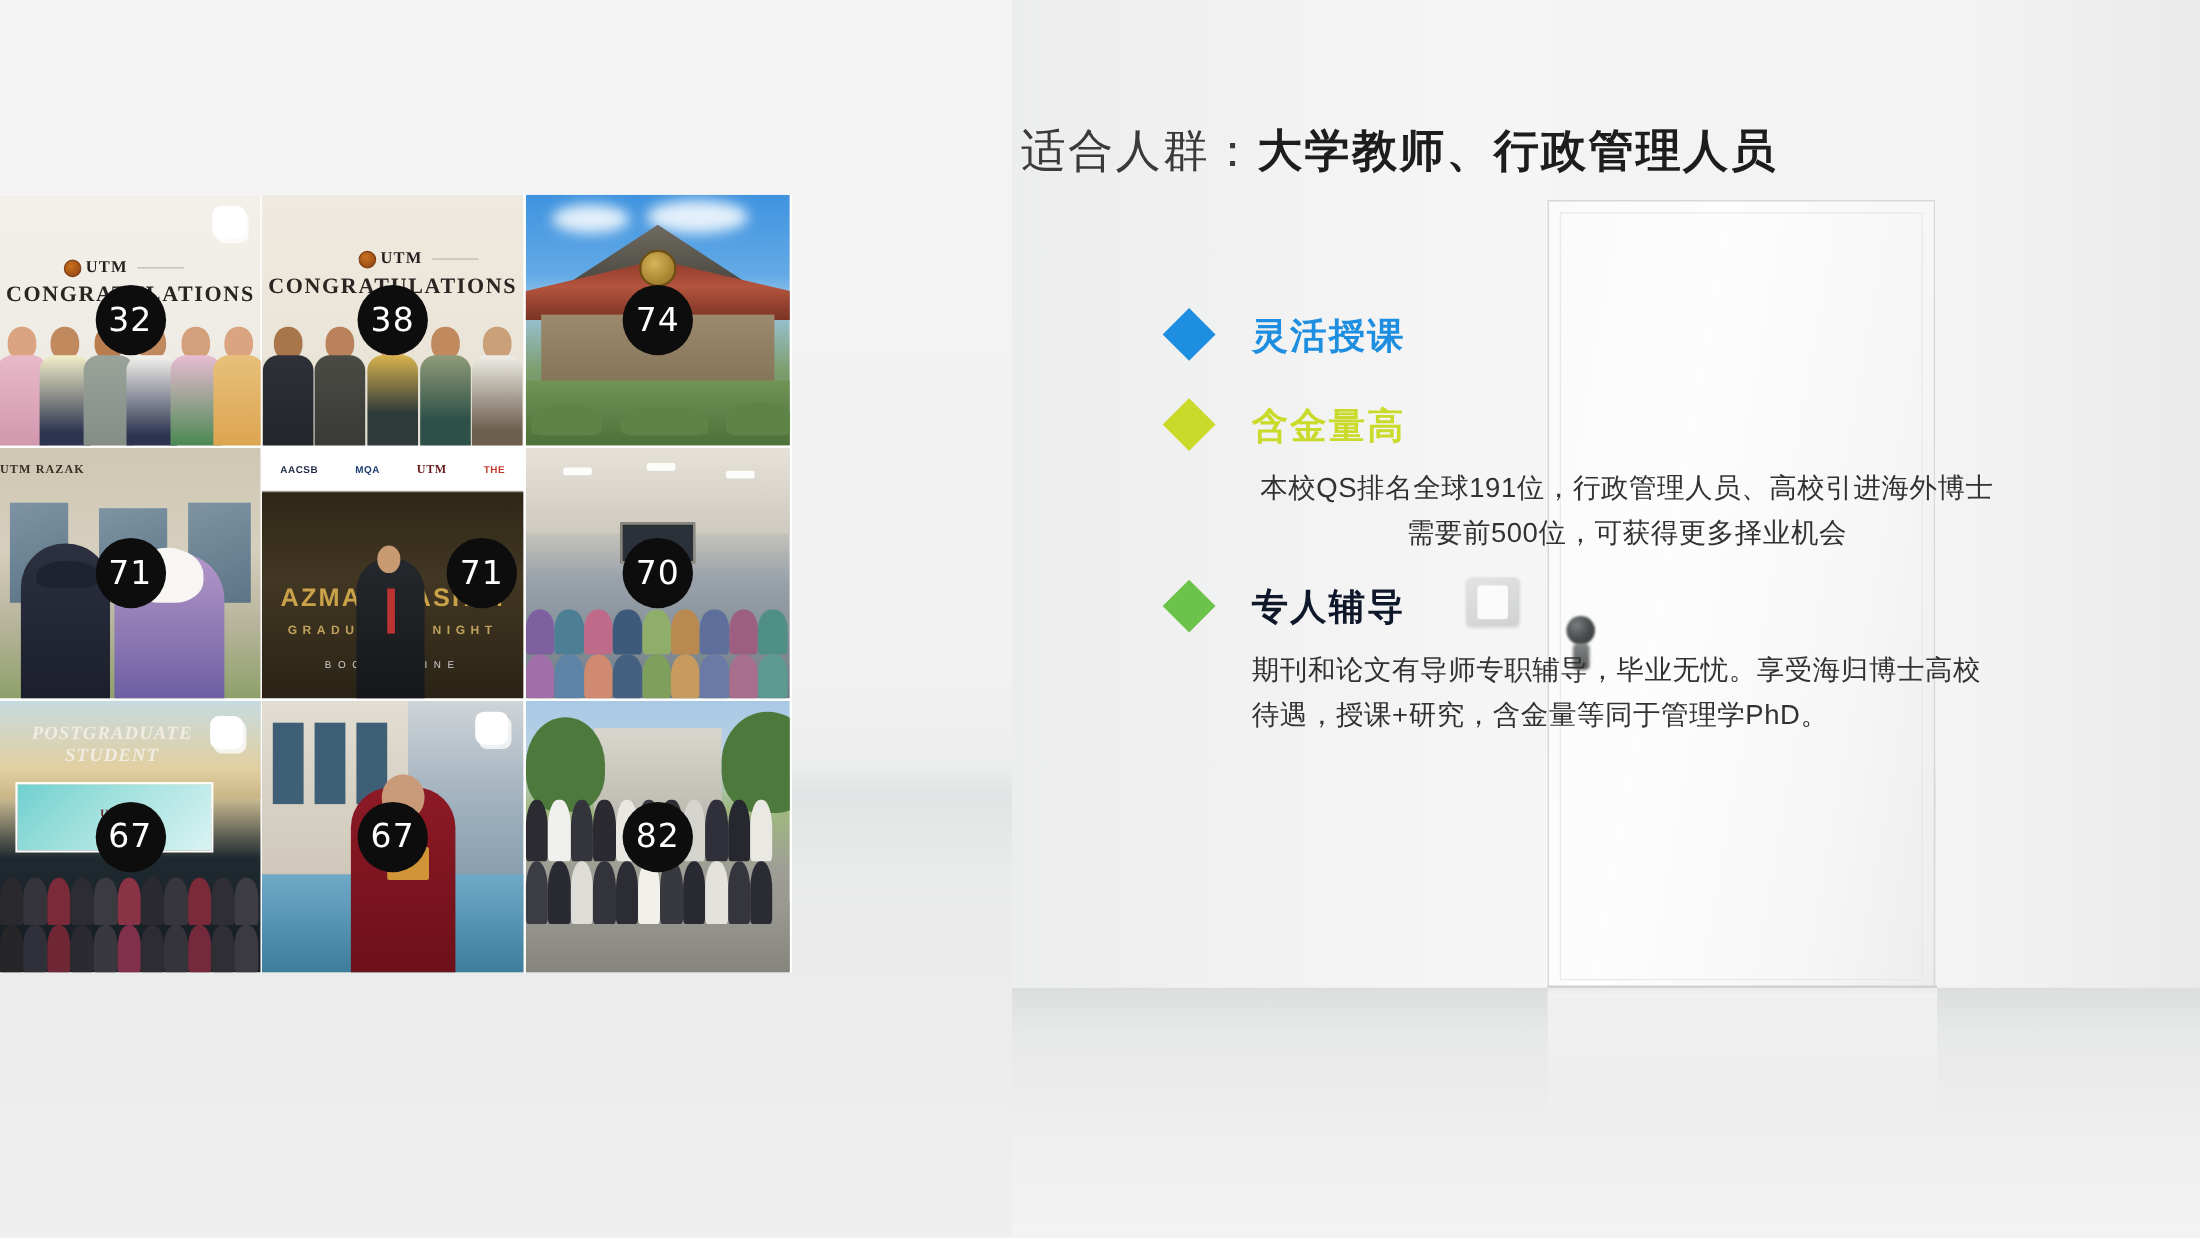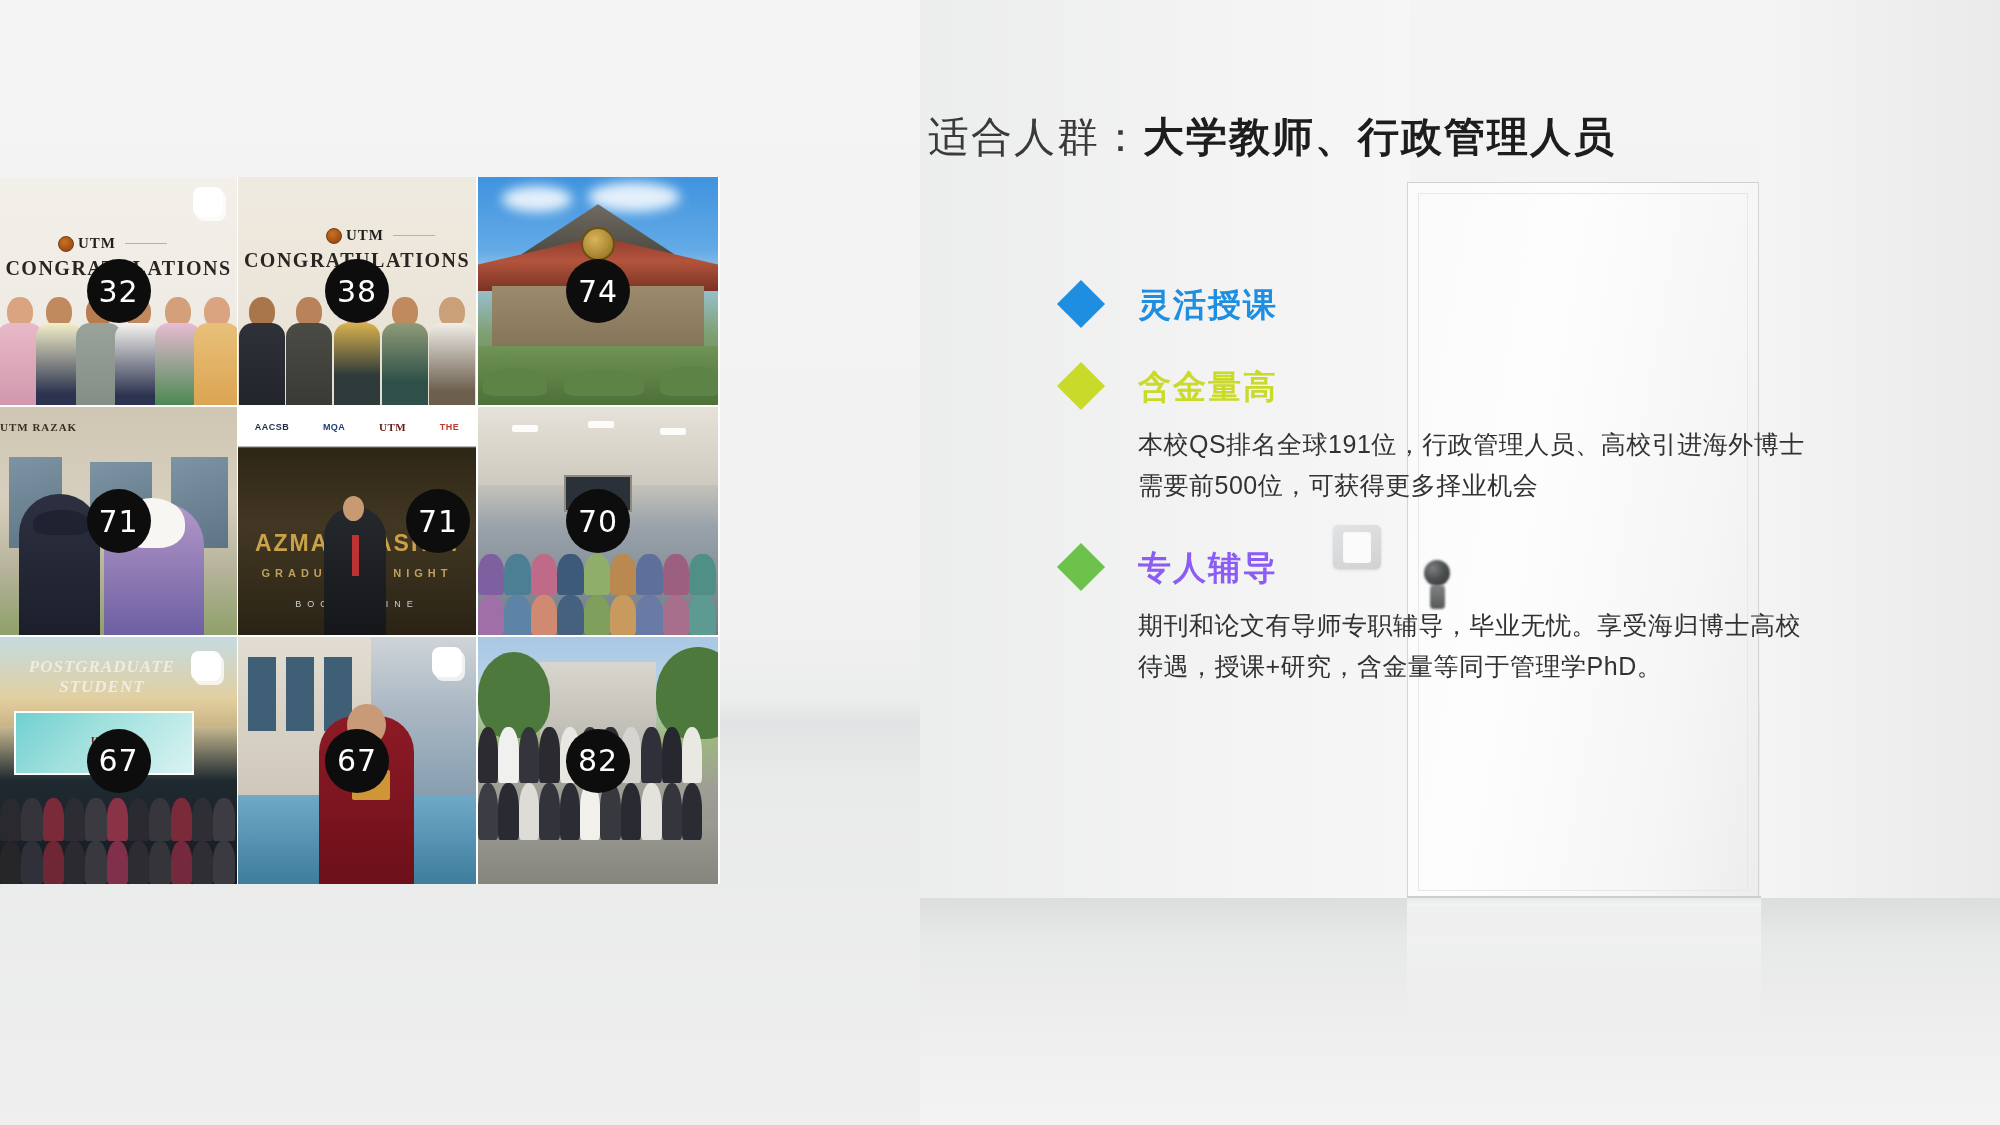--- a/index.html
+++ b/index.html
@@ -91,21 +91,21 @@
     margin-left:4px; margin-right:40px; flex:0 0 auto;
   }
   .f-title { font-size:33px; font-weight:700; letter-spacing:2px; line-height:1; }
   .f-body {
     margin-top:12px; margin-left:78px;
     font-size:25px; line-height:1.62; color:#30332f; letter-spacing:0.5px;
     max-width:720px;
   }
   .f1 { margin-bottom:30px; }
   .f2 { margin-bottom:30px; }
-  .f3 { margin-bottom:36px; }
+  .f3 { margin-bottom:20px;text-align:center; }
 
   
   .grid {
     position:absolute; left:0; top:177px; width:720px; height:707px;
     display:grid; grid-template-columns:237px 1px 238px 2px 240px;
     grid-template-rows:228px 2px 228px 2px 247px;
     background:#ffffff;
   }
   .gap { background:#fff; }
   .cell { position:relative; overflow:hidden; }
@@ -317,21 +317,21 @@
       <div class="f-head">
         <div class="diamond" style="background:#cada2b"></div>
         <div class="f-title" style="color:#cada2b">含金量高</div>
       </div>
       <div class="f-body">本校QS排名全球191位，行政管理人员、高校引进海外博士需要前500位，可获得更多择业机会</div>
     </div>
 
     <div class="feature f4">
       <div class="f-head">
         <div class="diamond" style="background:#6cc24a"></div>
-        <div class="f-title" style="color:#8b5cf6">专人辅导</div>
+        <div class="f-title" style="color:#0f172a">专人辅导</div>
       </div>
       <div class="f-body">期刊和论文有导师专职辅导，毕业无忧。享受海归博士高校待遇，授课+研究，含金量等同于管理学PhD。</div>
     </div>
 
   </div>
 
   <div class="grid">
 
     <div class="cell">
       <div class="ph congrats">

